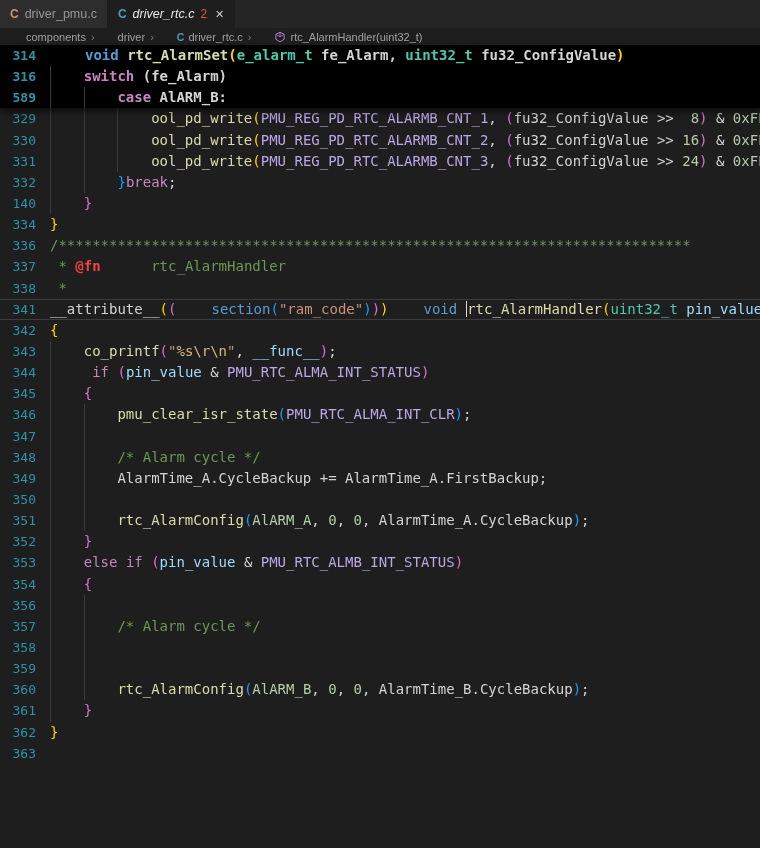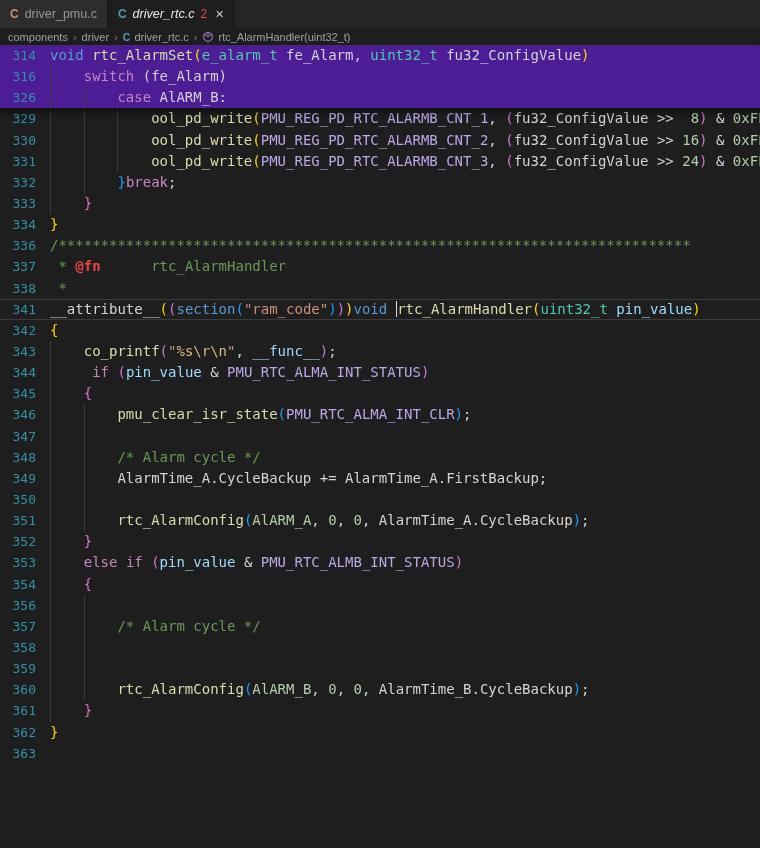--- a/index.html
+++ b/index.html
@@ -17,34 +17,34 @@
   .ficon.orange{color:#ce9169;}
   .ficon.blue{color:#519aba;}
   .tab.active .lbl{font-style:italic;}
   .tab .badge{color:#f14c4c;margin-left:6px;font-size:12px;}
   .tab .close{color:#cfcfcf;margin-left:8px;font-size:11px;}
 
   
   .breadcrumb{height:17px;display:flex;align-items:center;padding-left:8px;
       font-family:"Liberation Sans",sans-serif;font-size:11px;color:#a0a0a0;background:#1e1e1e;}
   .breadcrumb .sep{margin:0 5px;color:#7a7a7a;}
-  .breadcrumb .crumb{cursor:pointer;display:flex;align-items:center;}
+  .breadcrumb .crumb{cursor:pointer;display:flex;align-items:center;margin-left:18px;}
   .breadcrumb .ficon{font-weight:bold;font-size:10.5px;margin-right:4px;}
   .breadcrumb .sym{margin-right:4px;display:inline-flex;}
 
   
-  .sticky{position:relative;z-index:3;background:#4c1d95;box-shadow:0 4px 7px rgba(0,0,0,.55);}
+  .sticky{position:relative;z-index:3;background:#000000;box-shadow:0 4px 7px rgba(0,0,0,.55);font-weight:bold;}
   .lines{position:relative;z-index:1;}
   .row{display:flex;height:21.15px;line-height:21.15px;}
   .row.cur{box-shadow:inset 0 1px 0 #3c3c3c,inset 0 -1px 0 #3c3c3c;}
   .gut{width:36px;flex:none;text-align:right;color:#2e93a9;font-size:13px;user-select:none;}
   .code{flex:1;margin-left:14px;position:relative;white-space:pre;font-size:14px;color:#d4d4d4;overflow:hidden;}
   .g{position:absolute;top:0;bottom:0;width:1px;background:#3a3a3a;}
 
-  .t-def{color:#d4d4d4;} .t-kw{color:#569cd6;} .t-ctl{color:#c586c0;}
+  .t-def{color:#d4d4d4;} .t-kw{color:#569cd6;margin-left:35px;} .t-ctl{color:#c586c0;}
   .t-fn{color:#dcdcaa;}  .t-type{color:#4ec9b0;} .t-mac{color:#bba7e8;}
   .t-var{color:#9cdcfe;} .t-num{color:#b5cea8;}  .t-str{color:#ce9178;}
   .t-esc{color:#d7ba7d;} .t-com{color:#6a9955;}  .t-doc{color:#ef4444;font-weight:bold;}
   .t-b1{color:#ffd700;}  .t-b2{color:#da70d6;}   .t-b3{color:#179fff;}
   .cursor{display:inline-block;width:1.5px;height:16px;background:#dddddd;
           vertical-align:middle;margin:-2px 0 0 0;}
 </style>
 </head>
 <body>
 
@@ -87,21 +87,21 @@
   <div class="sticky" id="sticky">
       <div class="row">
         <span class="gut">314</span>
         <span class="code"><span class="t-kw">void</span><span class="t-def"> </span><span class="t-fn">rtc_AlarmSet</span><span class="t-b1">(</span><span class="t-type">e_alarm_t</span><span class="t-def"> fe_Alarm, </span><span class="t-type">uint32_t</span><span class="t-def"> fu32_ConfigValue</span><span class="t-b1">)</span></span>
       </div>
       <div class="row">
         <span class="gut">316</span>
         <span class="code"><span class="g" style="left: 0px;"></span><span class="t-def">    </span><span class="t-ctl">switch</span><span class="t-def"> (fe_Alarm)</span></span>
       </div>
       <div class="row">
-        <span class="gut">326</span>
+        <span class="gut">589</span>
         <span class="code"><span class="g" style="left: 0px;"></span><span class="g" style="left: 33.72px;"></span><span class="t-def">        </span><span class="t-ctl">case</span><span class="t-def"> AlARM_B:</span></span>
       </div>
     </div>
 
   <div class="lines" id="lines">
       <div class="row">
         <span class="gut">329</span>
         <span class="code"><span class="g" style="left: 0px;"></span><span class="g" style="left: 33.72px;"></span><span class="g" style="left: 67.44px;"></span><span class="t-def">            </span><span class="t-fn">ool_pd_write</span><span class="t-b1">(</span><span class="t-mac">PMU_REG_PD_RTC_ALARMB_CNT_1</span><span class="t-def">, </span><span class="t-b2">(</span><span class="t-def">fu32_ConfigValue</span><span class="t-def"> &gt;&gt;  </span><span class="t-num">8</span><span class="t-b2">)</span><span class="t-def"> &amp; </span><span class="t-num">0xFF</span></span>
       </div>
       <div class="row">
@@ -110,21 +110,21 @@
       </div>
       <div class="row">
         <span class="gut">331</span>
         <span class="code"><span class="g" style="left: 0px;"></span><span class="g" style="left: 33.72px;"></span><span class="g" style="left: 67.44px;"></span><span class="t-def">            </span><span class="t-fn">ool_pd_write</span><span class="t-b1">(</span><span class="t-mac">PMU_REG_PD_RTC_ALARMB_CNT_3</span><span class="t-def">, </span><span class="t-b2">(</span><span class="t-def">fu32_ConfigValue</span><span class="t-def"> &gt;&gt; </span><span class="t-num">24</span><span class="t-b2">)</span><span class="t-def"> &amp; </span><span class="t-num">0xFF</span></span>
       </div>
       <div class="row">
         <span class="gut">332</span>
         <span class="code"><span class="g" style="left: 0px;"></span><span class="g" style="left: 33.72px;"></span><span class="t-def">        </span><span class="t-b3">}</span><span class="t-ctl">break</span><span class="t-def">;</span></span>
       </div>
       <div class="row">
-        <span class="gut">333</span>
+        <span class="gut">140</span>
         <span class="code"><span class="g" style="left: 0px;"></span><span class="t-def">    </span><span class="t-b2">}</span></span>
       </div>
       <div class="row">
         <span class="gut">334</span>
         <span class="code"><span class="t-b1">}</span></span>
       </div>
       <div class="row">
         <span class="gut">336</span>
         <span class="code"><span class="t-com">/***************************************************************************</span></span>
       </div>

